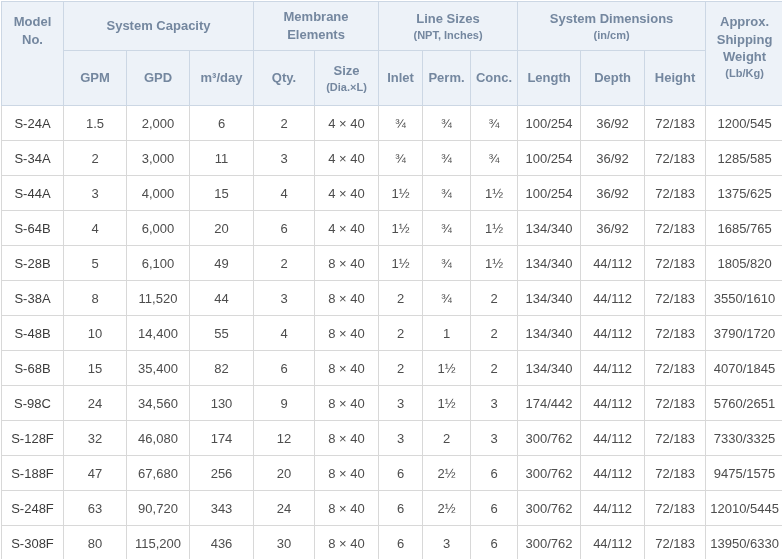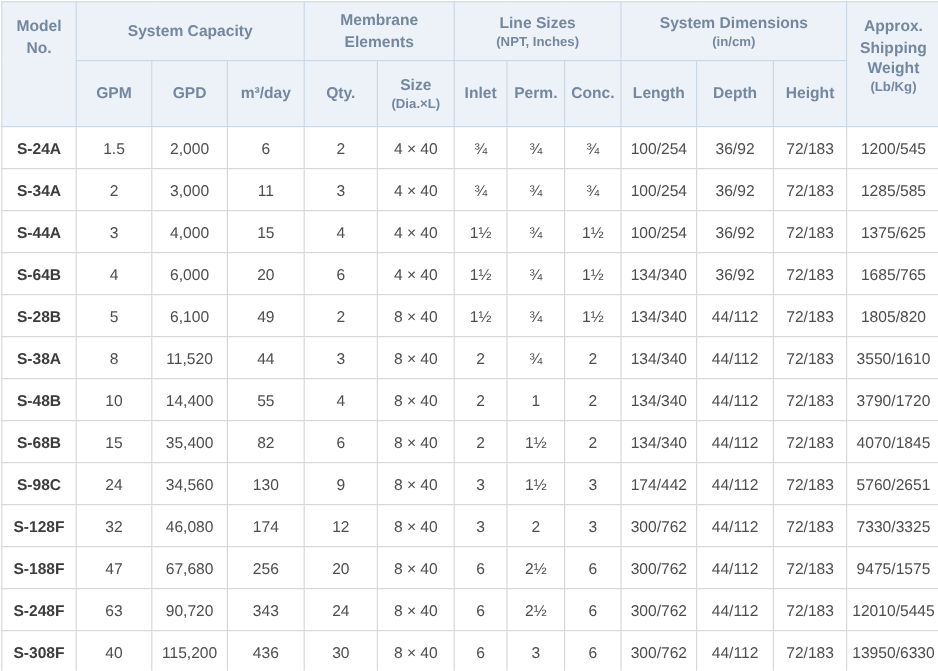--- a/index.html
+++ b/index.html
@@ -48,21 +48,21 @@
     background:#ffffff;
     color:var(--data-text);
     font-size:13px;
     text-align:center;
     vertical-align:middle;
     height:34px;
     padding:0 1px;
     white-space:nowrap;
   }
   tbody td.model{
-    font-weight:bold;
+    font-weight:normal;
     color:var(--model-text);
   }
 </style>
 </head>
 <body>
 
 <table>
   <colgroup>
       <col style="width: 62px;">
       <col style="width: 63px;">
@@ -289,21 +289,21 @@
         <td>6</td>
         <td>2½</td>
         <td>6</td>
         <td>300/762</td>
         <td>44/112</td>
         <td>72/183</td>
         <td>12010/5445</td>
       </tr>
       <tr>
         <td class="model">S-308F</td>
-        <td>40</td>
+        <td>80</td>
         <td>115,200</td>
         <td>436</td>
         <td>30</td>
         <td>8 × 40</td>
         <td>6</td>
         <td>3</td>
         <td>6</td>
         <td>300/762</td>
         <td>44/112</td>
         <td>72/183</td>

